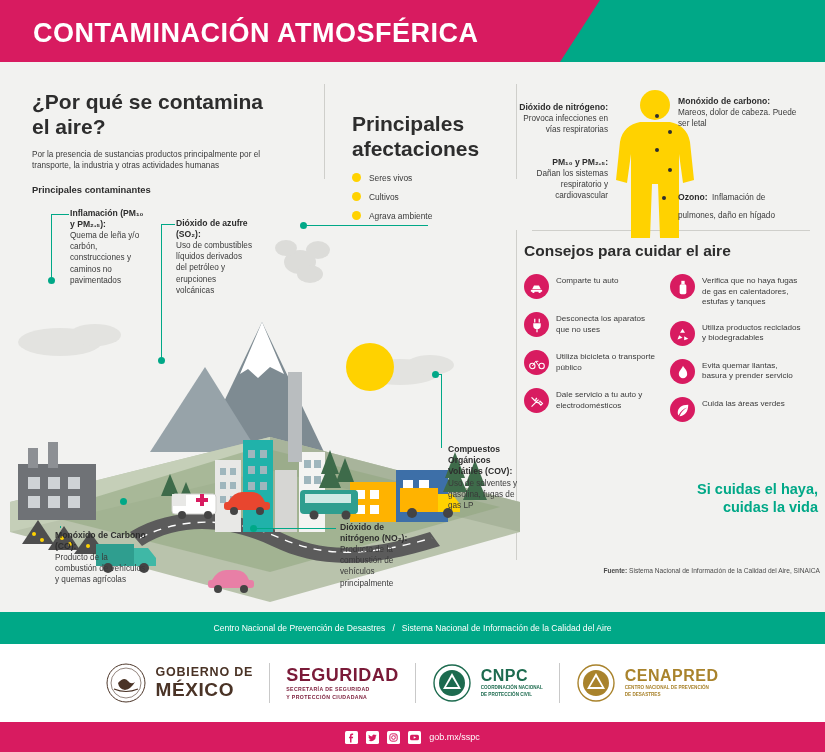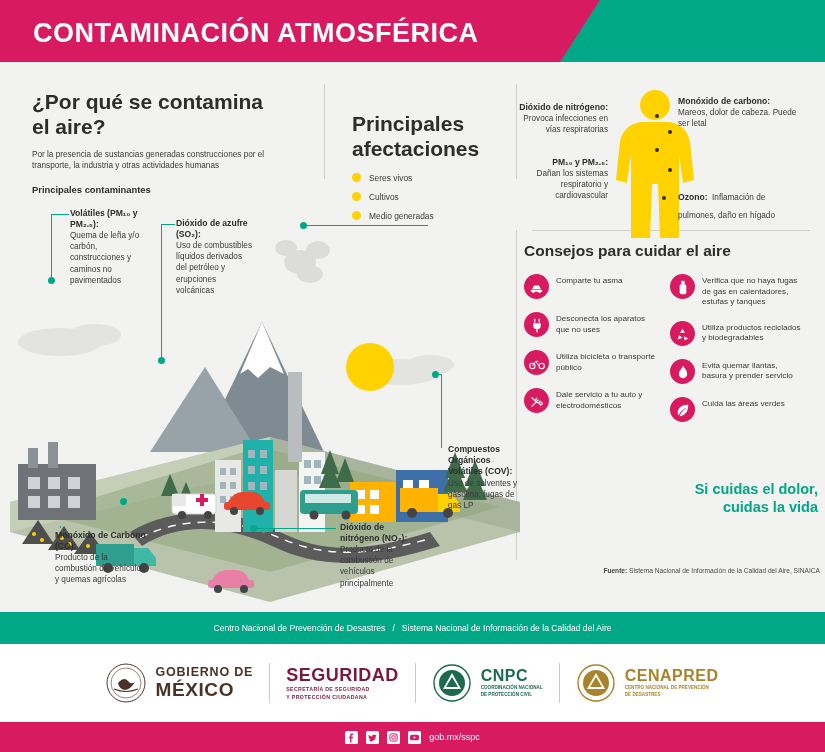--- a/index.html
+++ b/index.html
@@ -142,36 +142,36 @@
 
     <div class="vdiv" style="left:324px; top:22px; height:95px;"></div>
 
     <div class="vdiv" style="left:516px; top:22px; height:95px;"></div>
 
     <div class="hdiv" style="left:532px; top:168px; width:278px;"></div>
     <div class="vdiv" style="left:516px; top:168px; height:330px;"></div>
 
     <div class="why">
       <div class="h2">¿Por qué se contamina el aire?</div>
-      <p>Por la presencia de sustancias generadas construcciones por el transporte, la industria y otras actividades humanas</p>
+      <p>Por la presencia de sustancias productos principalmente por el transporte, la industria y otras actividades humanas</p>
     </div>
 
     <div class="afect">
       <div class="h2">Principales afectaciones</div>
       <div class="afect-item">
         <span class="dot-y"></span>
         <span>Seres vivos</span>
       </div>
       <div class="afect-item">
         <span class="dot-y"></span>
         <span>Cultivos</span>
       </div>
       <div class="afect-item">
         <span class="dot-y"></span>
-        <span>Medio generadas</span>
+        <span>Agrava ambiente</span>
       </div>
     </div>
 
     <div class="figure-wrap">
       <svg class="bodysvg" width="82" height="150" viewBox="0 0 82 150">
         <circle cx="41" cy="17" r="15" fill="#ffd200"></circle>
         <path d="M26 34 C16 36 8 42 6 54 L2 92 L13 95 L17 66 L17 150 L36 150 L38 96 L44 96 L46 150 L65 150 L65 66 L69 95 L80 92 L76 54 C74 42 66 36 56 34 Z" fill="#ffd200"></path>
       </svg>
 
       <span class="cdot" style="left:139px; top:26px; background:#2d2d2d; width:4px; height:4px;"></span>
@@ -348,21 +348,21 @@
         <circle cx="218" cy="387" r="4" fill="#444"></circle>
           <circle cx="244" cy="387" r="4" fill="#444"></circle>
       </g>
     </svg>
 
     <div class="callout" style="left:32px; top:122px;">
       <div style="font-size:9.4px; font-weight:bold; color:#2d2d2d;">Principales contaminantes</div>
     </div>
 
     <div class="callout" style="left:70px; top:146px; width:78px;">
-      <div class="lbl-title">Volátiles (PM₁₀ y PM₂.₅):</div>
+      <div class="lbl-title">Inflamación (PM₁₀ y PM₂.₅):</div>
       <div class="lbl-body">Quema de leña y/o carbón, construcciones y caminos no pavimentados</div>
     </div>
     <span class="cdot" style="left:48px; top:215px;"></span>
     <div class="cline" style="left:51px; top:152px; width:1px; height:66px;"></div>
     <div class="cline" style="left:51px; top:152px; width:18px; height:1px;"></div>
 
     <div class="callout" style="left:176px; top:156px; width:78px;">
       <div class="lbl-title">Dióxido de azufre (SO₂):</div>
       <div class="lbl-body">Uso de combustibles líquidos derivados del petróleo y erupciones volcánicas</div>
     </div>
@@ -402,21 +402,21 @@
 
           <div class="tip">
             <span class="tipicon">
               <svg width="15" height="12" viewBox="0 0 24 16">
                   <path d="M3 11h18v3H3z" fill="#fff"></path>
                   <path d="M5 10 L8 4 h8 l3 6 z" fill="#fff"></path>
                   <circle cx="7" cy="14" r="2" fill="#fff"></circle>
                   <circle cx="17" cy="14" r="2" fill="#fff"></circle>
                 </svg>
             </span>
-            <span>Comparte tu asma</span>
+            <span>Comparte tu auto</span>
           </div>
 
           <div class="tip">
             <span class="tipicon">
               <svg width="12" height="15" viewBox="0 0 16 20">
                   <path d="M5 1v5M11 1v5" stroke="#fff" stroke-width="1.7"></path>
                   <path d="M3 7h10v3a5 5 0 0 1-10 0z" fill="#fff"></path>
                   <path d="M8 15v4" stroke="#fff" stroke-width="1.7"></path>
                 </svg>
             </span>
@@ -483,21 +483,21 @@
                   <path d="M14 2 C6 2 2 6 2 11 c0 2 1 3 1 3 C5 9 9 6 13 5 C9 7 6 10 4 15 C10 15 14 10 14 2 Z" fill="#fff"></path>
                 </svg>
             </span>
             <span>Cuida las áreas verdes</span>
           </div>
         </div>
       </div>
     </div>
 
     <div class="slogan">
-      <div>Si cuidas el dolor,</div>
+      <div>Si cuidas el haya,</div>
       <div>cuidas la vida</div>
     </div>
 
     <div class="fuente">
       <b>Fuente:</b>
       <span>Sistema Nacional de Información de la Calidad del Aire, SINAICA</span>
     </div>
   </div>
 
   <div class="footer-bar">

